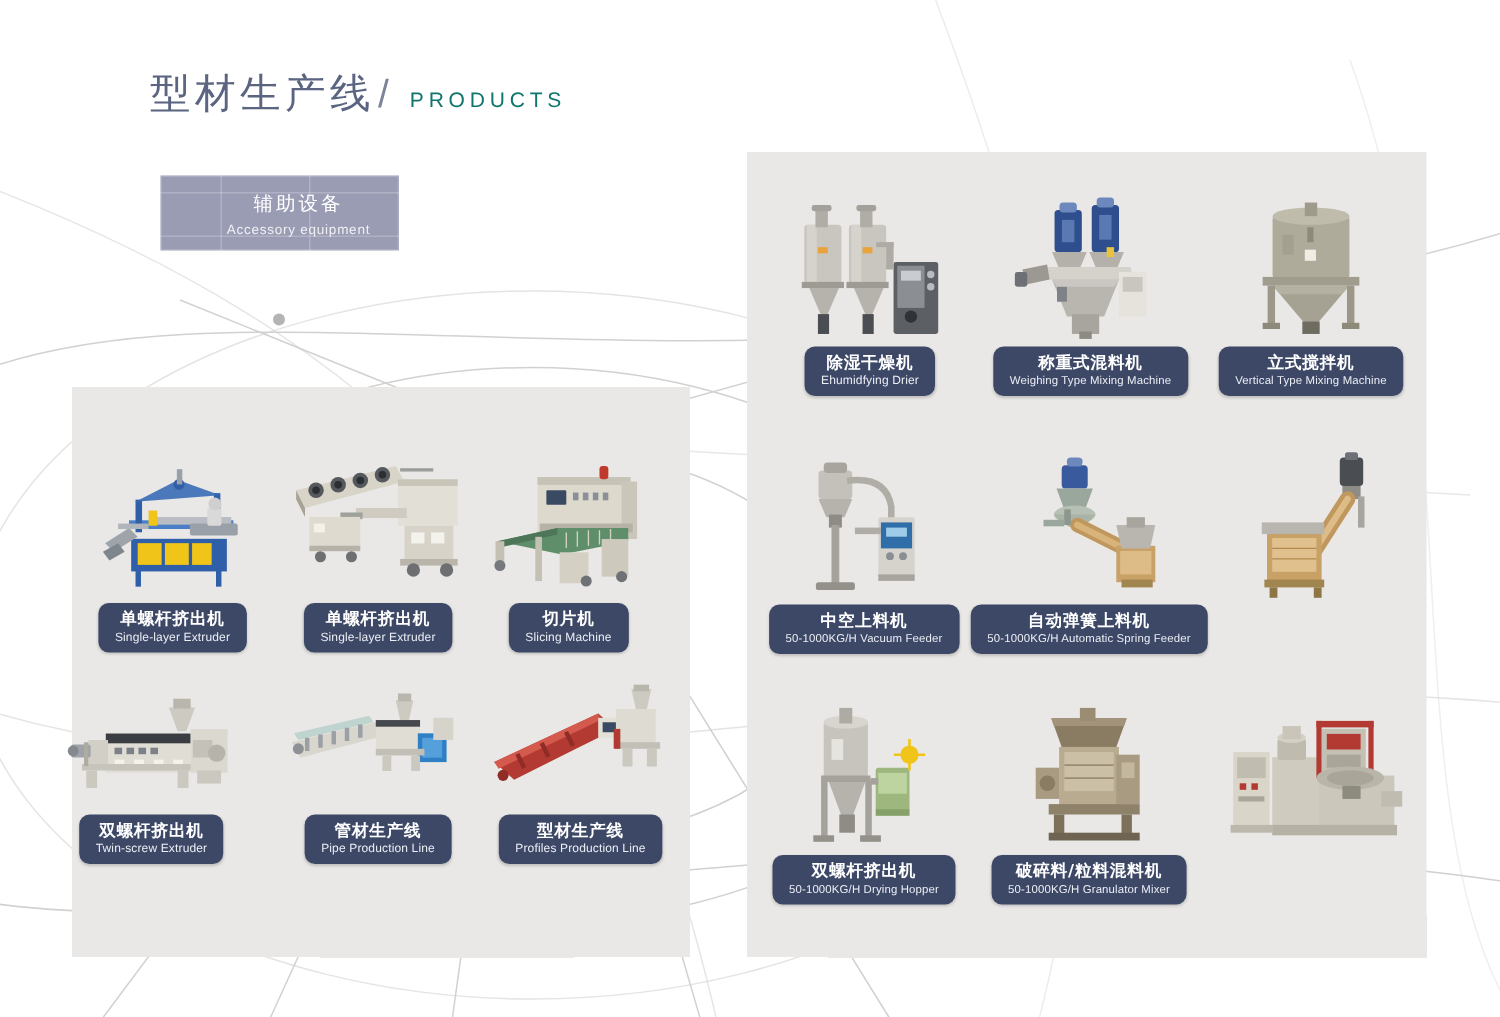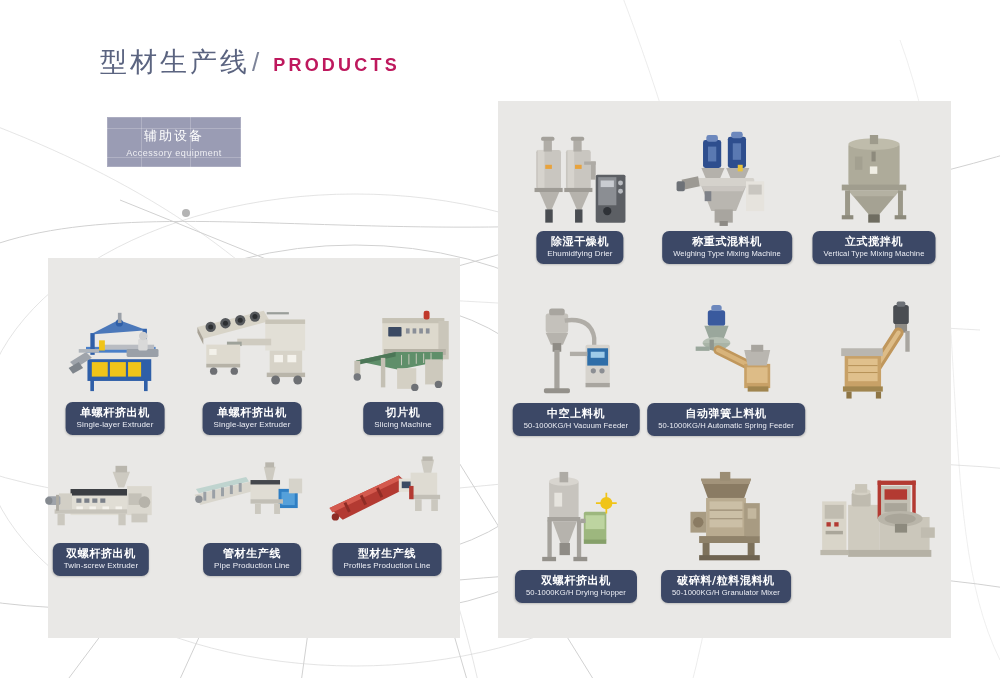--- a/index.html
+++ b/index.html
@@ -13,28 +13,29 @@
   
   .bg-deco{position:absolute;left:0;top:0;width:1000px;height:678px;z-index:1;pointer-events:none;}
 
   
   .header{position:absolute;left:100px;top:44px;z-index:5;display:flex;align-items:baseline;}
   .header .cn{
     font-family:"DejaVu Serif","Liberation Serif",serif;
     font-size:27px;color:#5b6480;letter-spacing:3px;font-weight:400;
   }
   .header .slash{font-size:26px;color:#7d8499;margin:0 14px 0 2px;font-weight:300;}
-  .header .en{font-size:18px;color:#be185d;letter-spacing:3.2px;font-weight:700;}
+  .header .en{font-size:14px;color:#0f766e;letter-spacing:3.2px;font-weight:400;}
 
   
   .acc-box{
     position:absolute;left:107px;top:117px;width:134px;height:50px;
     background:#9a9cb4;z-index:5;
     display:flex;flex-direction:column;align-items:center;justify-content:center;
     box-shadow:inset 0 0 0 1px rgba(255,255,255,.18);
+    padding-left:25px;
   }
   .acc-box .acc-cn{font-size:13px;color:#ffffff;letter-spacing:2px;margin-bottom:3px;
     font-family:"DejaVu Sans","Liberation Sans",sans-serif;}
   .acc-box .acc-en{font-size:9px;color:#f0f0f4;letter-spacing:.5px;}
   .acc-grid{position:absolute;inset:0;pointer-events:none;}
   .acc-grid i{position:absolute;background:rgba(255,255,255,.22);}
   .acc-grid i.v{width:1px;top:0;bottom:0;}
   .acc-grid i.h{height:1px;left:0;right:0;}
 
   
@@ -184,21 +185,21 @@
           <rect x="100" y="8" width="30" height="3" fill="#9a9e9a"></rect>
         </g>
       </svg>
     </div>
     <div class="badge">
       <span class="b-cn">单螺杆挤出机</span>
       <span class="b-en">Single-layer Extruder</span>
     </div>
   </div>
 
-  <div class="cell" style="left:344px;top:300px;width:118px;height:135px;">
+  <div class="cell" style="left:320px;top:300px;width:118px;height:135px;">
     <div class="thumb">
       <svg viewBox="0 0 160 120">
         <g>
           <rect x="52" y="16" width="84" height="56" fill="#ddd9cd"></rect>
           <rect x="52" y="16" width="84" height="7" fill="#c6c2b5"></rect>
           <rect x="128" y="20" width="14" height="52" fill="#cac6ba"></rect>
           <rect x="60" y="28" width="18" height="13" rx="1" fill="#3b4a63"></rect>
           <g fill="#8a8f98">
             <rect x="84" y="30" width="5" height="7"></rect>
               <rect x="93" y="30" width="5" height="7"></rect>

